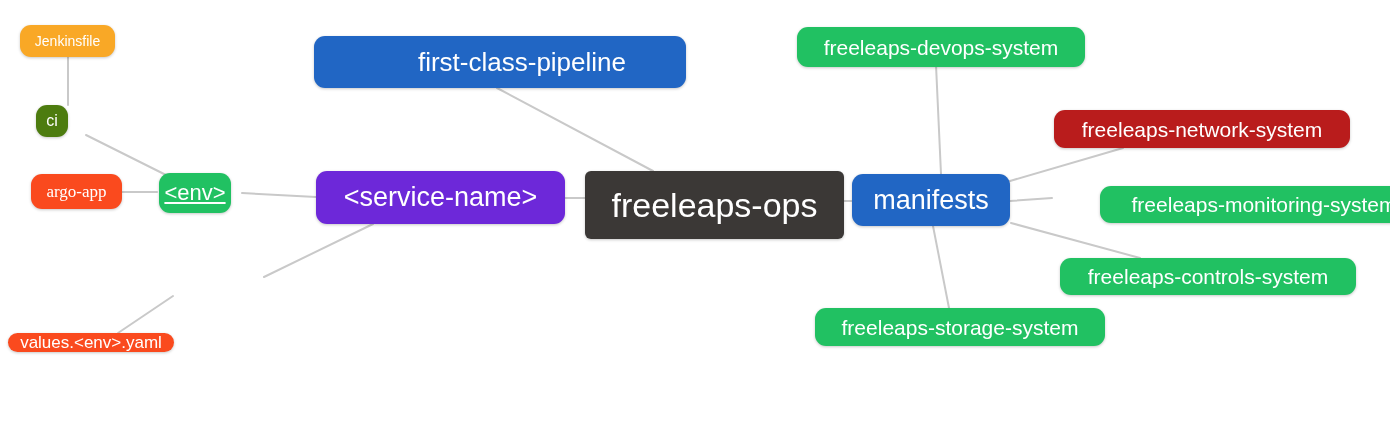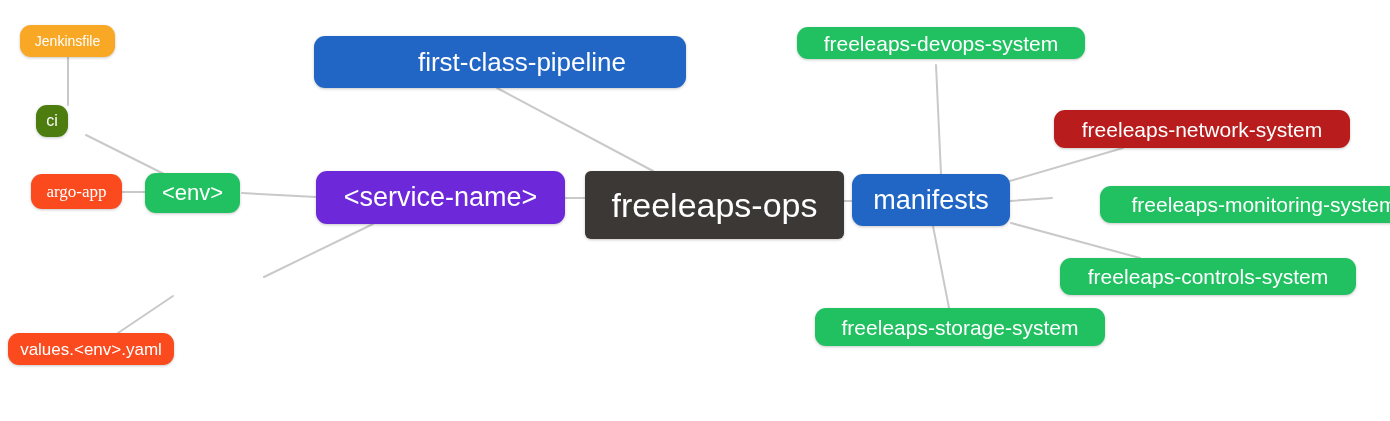--- a/index.html
+++ b/index.html
@@ -62,34 +62,34 @@
     <line x1="1011" y1="223" x2="1140" y2="258"></line>
     <line x1="933" y1="226" x2="949" y2="308"></line>
   </svg>
 
   <div class="node" style="left: 20px; top: 25px; width: 95px; height: 32px; font-size: 14px; background-color: rgb(249, 168, 38);">Jenkinsfile</div>
 
   <div class="node" style="left: 36px; top: 105px; width: 32px; height: 32px; font-size: 16px; background-color: #4d7c0f;">ci</div>
 
   <div class="node" style="left: 31px; top: 174px; width: 91px; height: 35px; font-size: 17px; background-color: rgb(250, 74, 30); font-family: Liberation Serif, serif;">argo-app</div>
 
-  <div class="node" style="left: 145px; top: 173px; width: 95px; height: 40px; font-size: 22px; background-color: rgb(33, 193, 98);">&lt;env&gt;</div>
+  <div class="node" style="left: 159px; top: 173px; width: 72px; height: 40px; font-size: 22px; background-color: rgb(33, 193, 98); text-decoration: underline;">&lt;env&gt;</div>
 
 
-  <div class="node" style="left: 8px; top: 333px; width: 166px; height: 32px; font-size: 17px; background-color: rgb(250, 74, 30);">values.&lt;env&gt;.yaml</div>
+  <div class="node" style="left: 8px; top: 333px; width: 166px; height: 19px; font-size: 17px; background-color: rgb(250, 74, 30);">values.&lt;env&gt;.yaml</div>
 
   <div class="node" style="left: 314px; top: 36px; width: 328px; height: 52px; font-size: 26px; background-color: rgb(33, 102, 196); padding-left: 44px;">first-class-pipeline</div>
 
   <div class="node" style="left: 316px; top: 171px; width: 249px; height: 53px; font-size: 27px; background-color: #6d28d9;">&lt;service-name&gt;</div>
 
   <div class="node" style="left: 852px; top: 174px; width: 158px; height: 52px; font-size: 27px; background-color: rgb(33, 102, 196);">manifests</div>
 
   <div class="node" style="left: 585px; top: 171px; width: 259px; height: 68px; font-size: 34px; border-radius: 6px; background-color: rgb(59, 56, 54);">freeleaps-ops</div>
 
-  <div class="node" style="left: 797px; top: 27px; width: 288px; height: 32px; font-size: 21px; background-color: rgb(33, 193, 98);">freeleaps-devops-system</div>
+  <div class="node" style="left: 797px; top: 27px; width: 288px; height: 40px; font-size: 21px; background-color: rgb(33, 193, 98);">freeleaps-devops-system</div>
 
   <div class="node" style="left: 1054px; top: 110px; width: 296px; height: 38px; font-size: 21px; background-color: #b91c1c;">freeleaps-network-system</div>
 
   <div class="node" style="left: 1100px; top: 186px; width: 328px; height: 37px; font-size: 21px; background-color: rgb(33, 193, 98);">freeleaps-monitoring-system</div>
 
   <div class="node" style="left: 1060px; top: 258px; width: 296px; height: 37px; font-size: 21px; background-color: rgb(33, 193, 98);">freeleaps-controls-system</div>
 
   <div class="node" style="left: 815px; top: 308px; width: 290px; height: 38px; font-size: 21px; background-color: rgb(33, 193, 98);">freeleaps-storage-system</div>
 
 </div>

